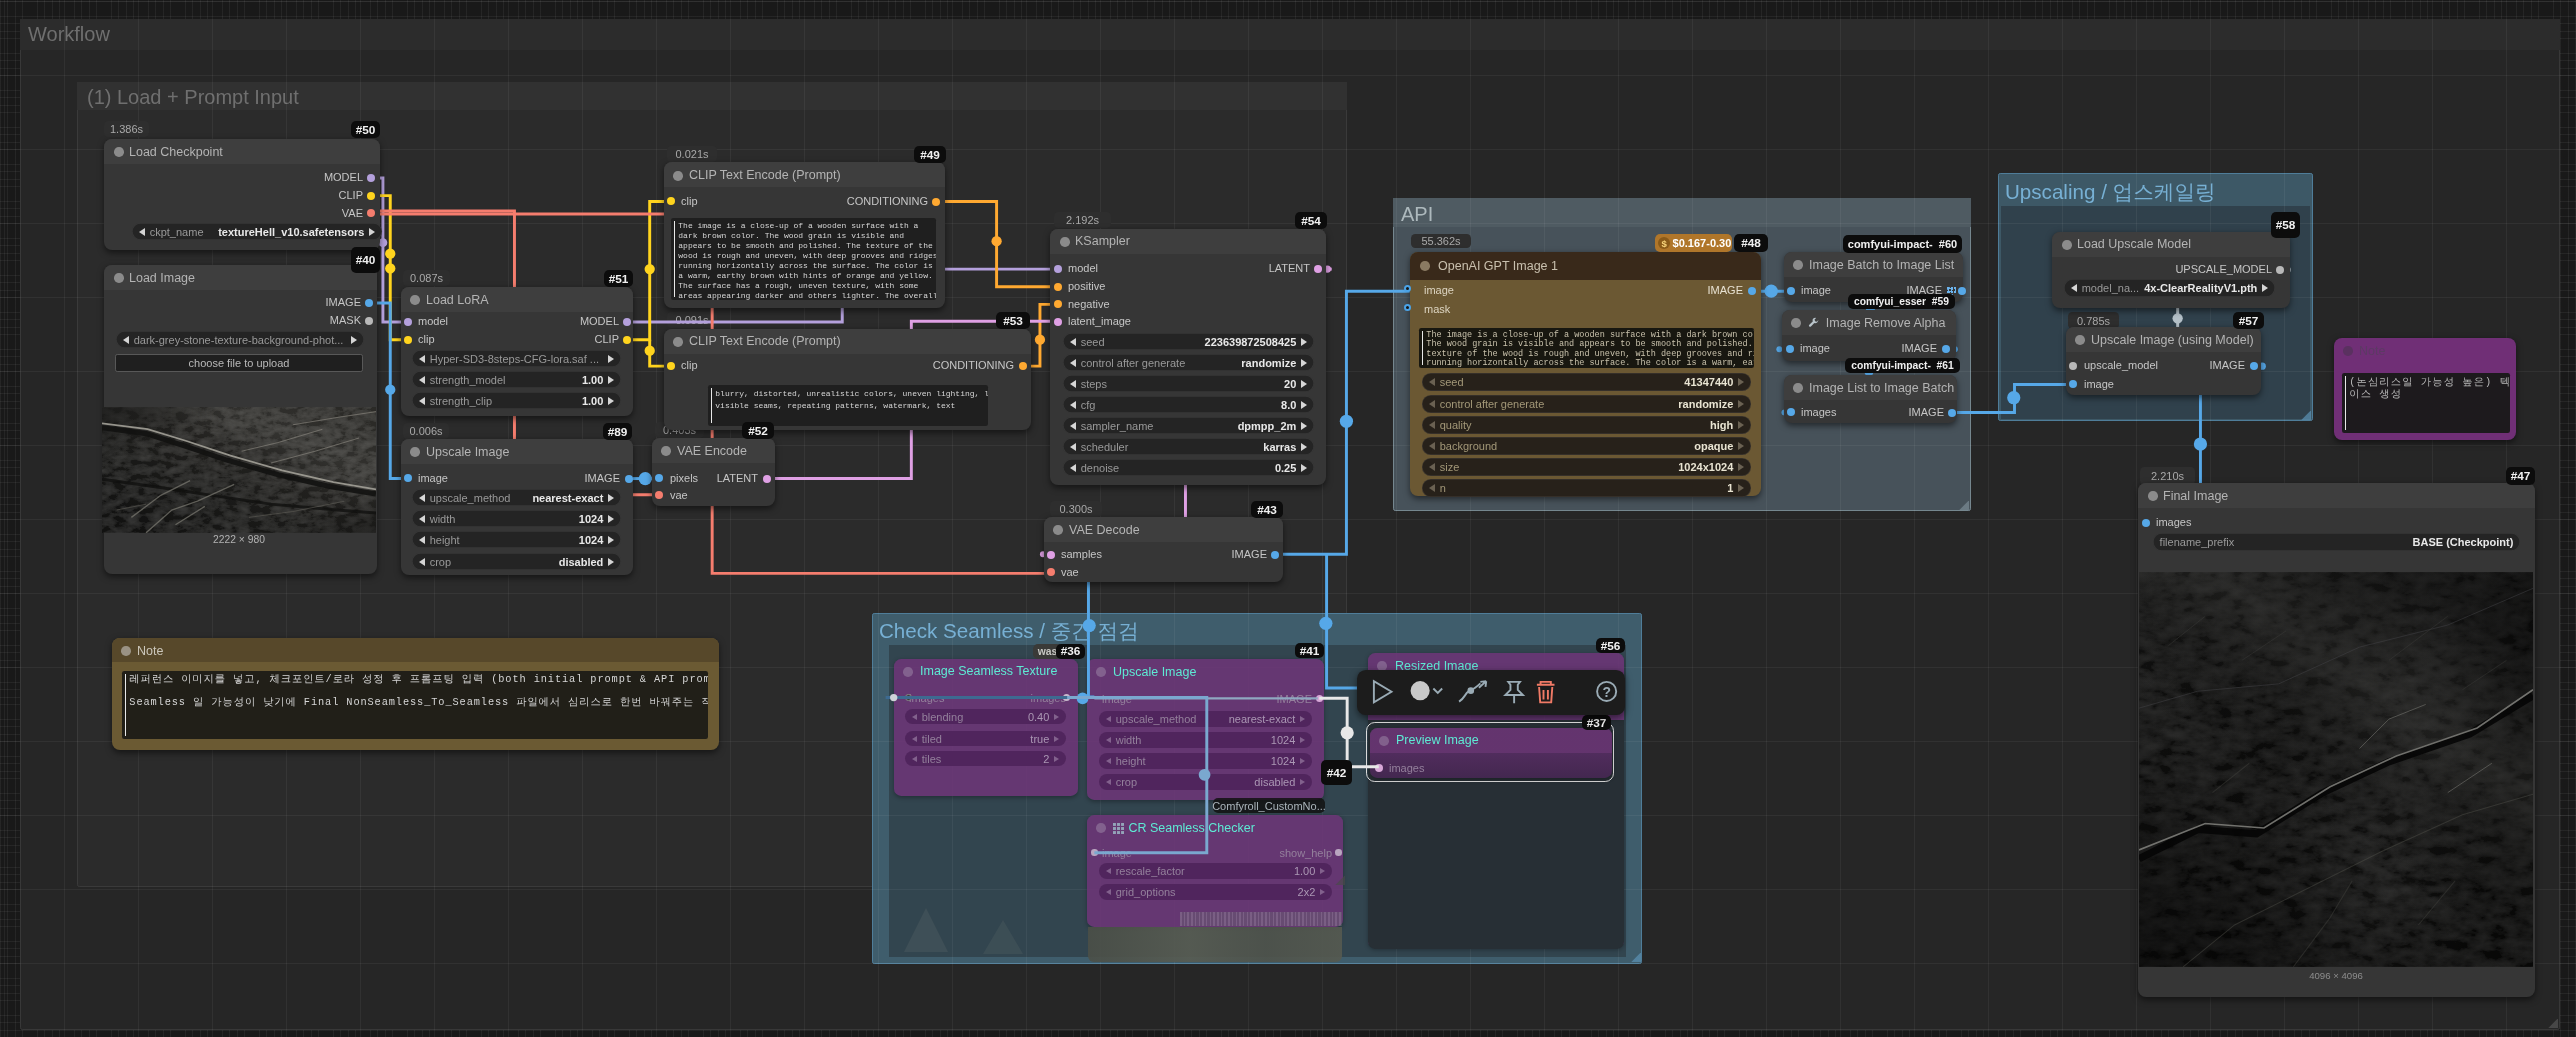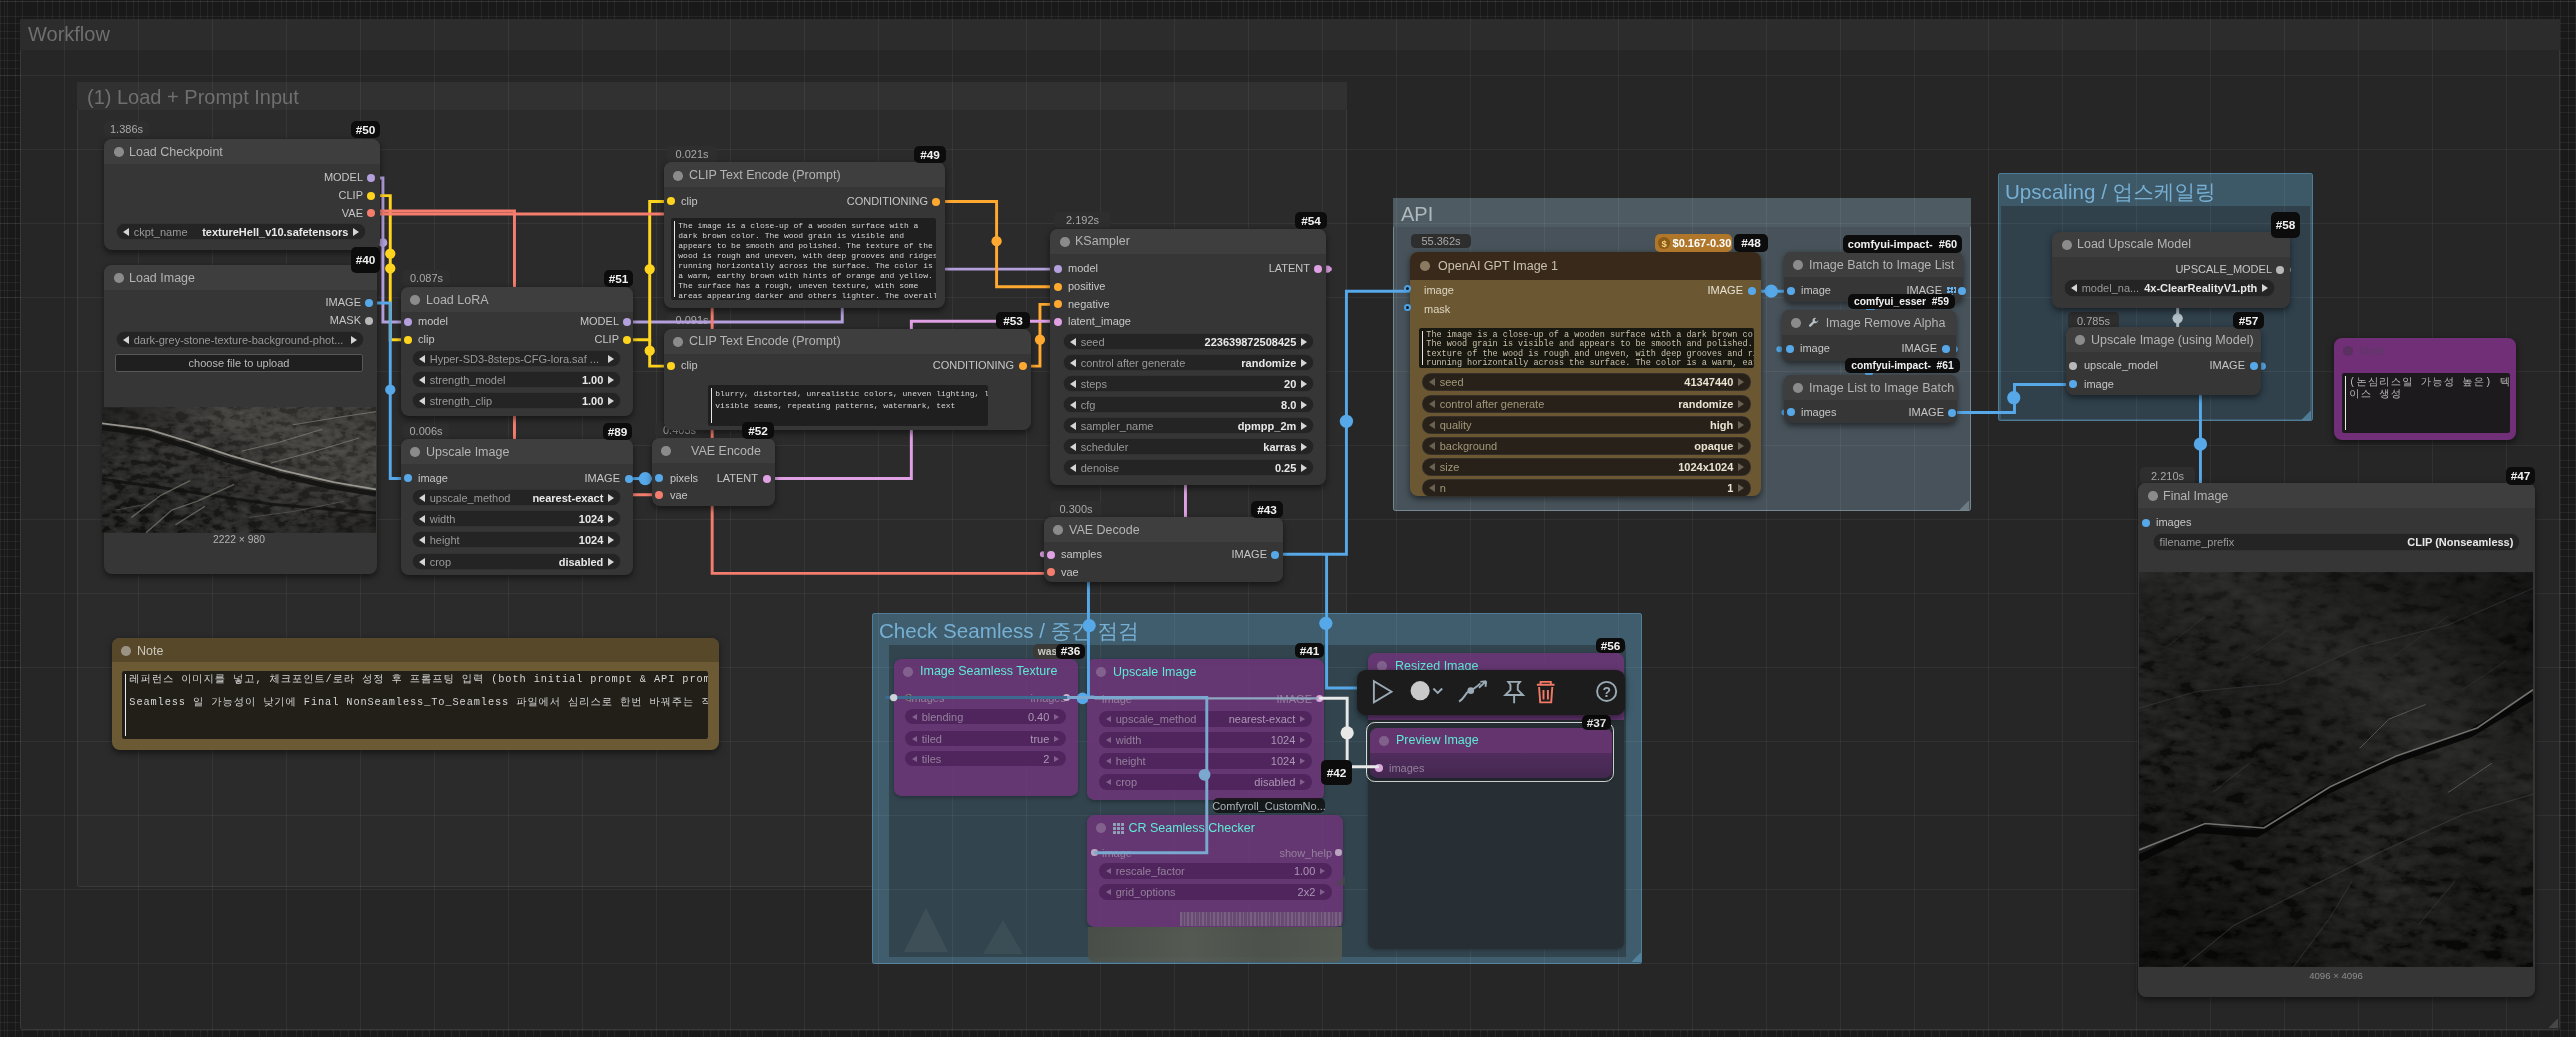--- a/index.html
+++ b/index.html
@@ -228,21 +228,21 @@
     <div class="nhead" style="height:25px"></div>
   </div>
 <div class="ndot" style="left:114px;top:147px"></div>
 <div class="ntitle" style="left:129px;top:145px">Load Checkpoint</div>
 <div class="sdot" style="left:367px;top:174px;background:#b4a0dc"></div>
 <div class="slot" style="right:2213px;top:171px">MODEL</div>
 <div class="sdot" style="left:367px;top:192px;background:#ffd41e"></div>
 <div class="slot" style="right:2213px;top:189px">CLIP</div>
 <div class="sdot" style="left:367px;top:209px;background:#f57d6e"></div>
 <div class="slot" style="right:2213px;top:207px">VAE</div>
-<div class="widget" style="left:116px;top:223px;width:250px;height:17px;font-size:11px">
+<div class="widget" style="left:132px;top:223px;width:250px;height:17px;font-size:11px">
     <span class="arrL"></span>
     <span>ckpt_name</span>
     <span class="wval"><b>textureHell_v10.safetensors</b></span>
     <span class="arrR"></span>
   </div>
 <div class="node" style="left:104px;top:265px;width:273px;height:309px">
     <div class="nhead" style="height:25px"></div>
   </div>
 <div class="ndot" style="left:114px;top:273px"></div>
 <div class="ntitle" style="left:129px;top:271px">Load Image</div>
@@ -378,21 +378,21 @@
 <div class="sdot" style="left:667px;top:362px;background:#ffd41e"></div>
 <div class="slot" style="left:681px;top:359px">clip</div>
 <div class="sdot" style="left:1019px;top:362px;background:#ffa931"></div>
 <div class="slot" style="right:1562px;top:359px">CONDITIONING</div>
 <div class="tw" style="left:708px;top:385px;width:280px;height:41px;font-size:8px;line-height:12px">blurry, distorted, unrealistic colors, uneven lighting, low contrast,
 visible seams, repeating patterns, watermark, text</div>
 <div class="node" style="left:652px;top:438px;width:123px;height:68px">
     <div class="nhead" style="height:25px"></div>
   </div>
 <div class="ndot" style="left:661px;top:446px"></div>
-<div class="ntitle" style="left:691px;top:444px">VAE Encode</div>
+<div class="ntitle" style="left:677px;top:444px">VAE Encode</div>
 <div class="sdot" style="left:655px;top:474px;background:#56a8e8"></div>
 <div class="slot" style="left:670px;top:472px">pixels</div>
 <div class="sdot" style="left:655px;top:491px;background:#f57d6e"></div>
 <div class="slot" style="left:670px;top:489px">vae</div>
 <div class="sdot" style="left:763px;top:475px;background:#dfa0e4"></div>
 <div class="slot" style="right:1818px;top:472px">LATENT</div>
 <div class="node" style="left:1050px;top:229px;width:276px;height:256px">
     <div class="nhead" style="height:25px"></div>
   </div>
 <div class="ndot" style="left:1060px;top:237px"></div>
@@ -574,21 +574,21 @@
 <div class="slot" style="right:331px;top:359px">IMAGE</div>
 <div class="node" style="left:2138px;top:483px;width:397px;height:514px">
     <div class="nhead" style="height:25px"></div>
   </div>
 <div class="ndot" style="left:2148px;top:491px"></div>
 <div class="ntitle" style="left:2163px;top:489px">Final Image</div>
 <div class="sdot" style="left:2142px;top:519px;background:#56a8e8"></div>
 <div class="slot" style="left:2156px;top:516px">images</div>
 <div class="widget" style="left:2153px;top:533px;width:367px;height:17.6px">
     <span>filename_prefix</span>
-    <span class="wval"><b>CLIP (Nonseamless)</b></span>
+    <span class="wval"><b>BASE (Checkpoint)</b></span>
   </div>
 <svg class="abs" style="left:2139px;top:572px" width="394" height="395" viewBox="0 0 536 537">
 <defs>
 <linearGradient id="rg2" x1="0" y1="0" x2="1" y2="0.25">
 <stop offset="0" stop-color="#161615"></stop>
         <stop offset="0.45" stop-color="#0e0e0d"></stop>
         <stop offset="0.75" stop-color="#181817"></stop>
         <stop offset="1" stop-color="#0b0b0a"></stop>
 </linearGradient>
 <linearGradient id="rg3" x1="0" y1="1" x2="0.7" y2="0">

